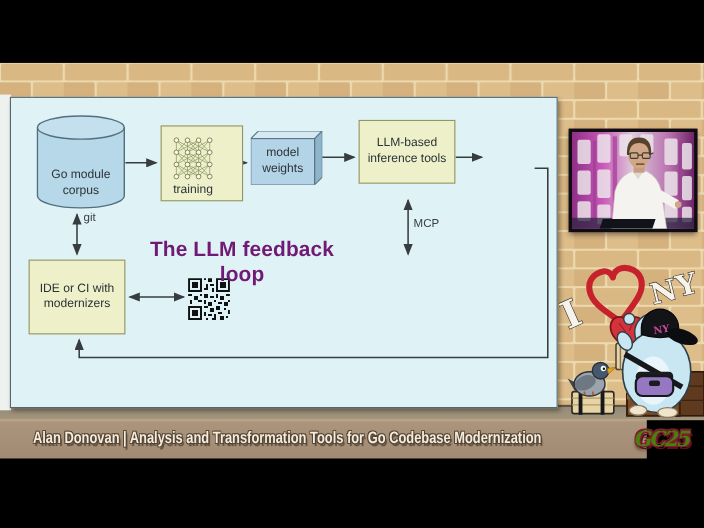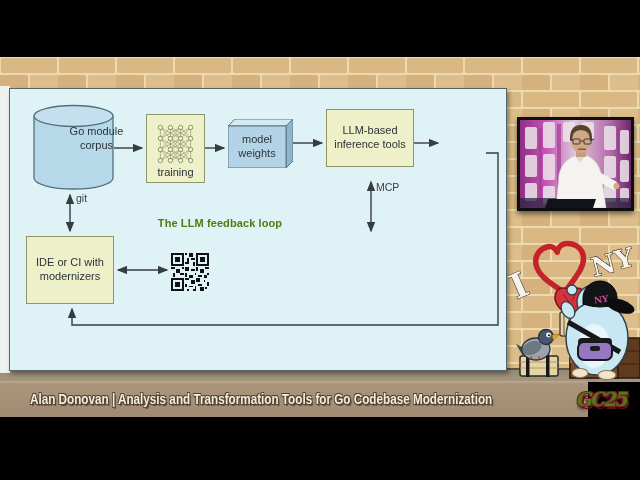--- a/index.html
+++ b/index.html
@@ -26,22 +26,22 @@
                       1px 1px 0 #7b1f2e,2px 3px 0 #5c1019,0 4px 3px rgba(0,0,0,.55);}
 
   
   #slide{left:9px;top:88px;width:496px;height:281px;background:#dff2f6;
          border:1.5px solid #55666e;box-shadow:2px 3px 4px rgba(40,30,15,.45);}
   .node{position:absolute;box-sizing:border-box;display:flex;align-items:center;
         justify-content:center;text-align:center;font-size:11px;line-height:1.25;
         color:#2b3338;}
   .ybox{background:#edf0c9;border:1px solid #8f9566;}
   .label{position:absolute;text-align:center;font-size:11px;line-height:1.25;color:#2b3338;}
-  #slide-title{left:124px;top:128px;width:172px;text-align:center;font-size:11px;
-        font-weight:bold;color:#4d7c0f;letter-spacing:.1px;}
+  #slide-title{left:124px;top:128px;width:172px;text-align:center;font-size:19px;
+        font-weight:bold;color:#701a75;letter-spacing:.1px;}
   .edge-label{position:absolute;font-size:10.5px;color:#3a4145;}
 
   
   #webcam{left:517px;top:117px;width:111px;height:88px;border:3px solid #0e0e0e;
           background:#7e2a78;box-shadow:0 3px 5px rgba(0,0,0,.5);}
 
   
   #mural{left:508px;top:228px;width:132px;height:152px;}
 </style>
 </head>
@@ -84,24 +84,24 @@
       <path d="M361,93 L361,142" marker-start="url(#ah)" marker-end="url(#ah)"></path>
       <path d="M108,181 L157,181" marker-start="url(#ah)" marker-end="url(#ah)"></path>
     </g>
   </svg>
 
   <div class="abs" style="left:23px;top:15px;width:81px;height:87px;">
     <svg width="81" height="87">
       <path d="M1,12 L1,74 A39.5,11 0 0 0 80,74 L80,12" fill="#b7d8e9" stroke="#50707f" stroke-width="1.3"></path>
       <ellipse cx="40.5" cy="12" rx="39.5" ry="10.5" fill="#c4e0ee" stroke="#50707f" stroke-width="1.3"></ellipse>
     </svg>
-    <div class="label" style="left:0;top:21px;width:81px;padding-left:23px;">Go module corpus</div>
+    <div class="label" style="left:0;top:49px;width:81px;">Go module corpus</div>
   </div>
 
-  <div class="abs ybox" style="left:136px;top:25px;width:57px;height:67px;">
+  <div class="abs ybox" style="left:136px;top:25px;width:57px;height:67px;padding-left:16px;">
     <svg class="abs" style="left:6px;top:4px;" width="45" height="50" viewBox="0 0 49 48">
       <defs>
         <path id="nng" d="M8,6L8,18 M8,6L19,18 M8,6L30,18 M19,6L8,18 M19,6L19,18 M19,6L30,18 M19,6L41,18 M30,6L8,18 M30,6L19,18 M30,6L30,18 M30,6L41,18 M41,6L19,18 M41,6L30,18 M41,6L41,18" stroke="#8e9466" stroke-width=".7" fill="none"></path>
       </defs>
       <use href="#nng"></use>
         <use href="#nng" y="12"></use>
         <use href="#nng" y="24"></use>
       <g fill="#f7f9e4" stroke="#6b7045" stroke-width=".8">
         <circle cx="8" cy="6" r="2.3"></circle>
           <circle cx="19" cy="6" r="2.3"></circle>
@@ -186,21 +186,21 @@
         <rect x="13" y="18" width="1" height="2"></rect>
       <rect x="15" y="17" width="2" height="1"></rect>
         <rect x="16" y="19" width="2" height="2"></rect>
         <rect x="19" y="19" width="1" height="1"></rect>
       <rect x="9" y="20" width="1" height="1"></rect>
         <rect x="12" y="20" width="2" height="1"></rect>
     </g>
   </svg>
 
   <div class="edge-label" style="left:66px;top:103px;">git</div>
-  <div class="edge-label" style="left:366px;top:92px;">MCP</div>
+  <div class="edge-label" style="left:366px;top:108px;">MCP</div>
   <div class="abs" id="slide-title">The LLM feedback loop</div>
 </div>
 
 <div class="abs" id="webcam">
   <svg width="111" height="88" viewBox="0 0 111 88">
     <defs>
       <linearGradient id="stg" x1="0" y1="0" x2="1" y2="0">
         <stop offset="0" stop-color="#8e2f86"></stop>
           <stop offset=".25" stop-color="#c957b8"></stop>
         <stop offset=".5" stop-color="#ddc9da"></stop>

